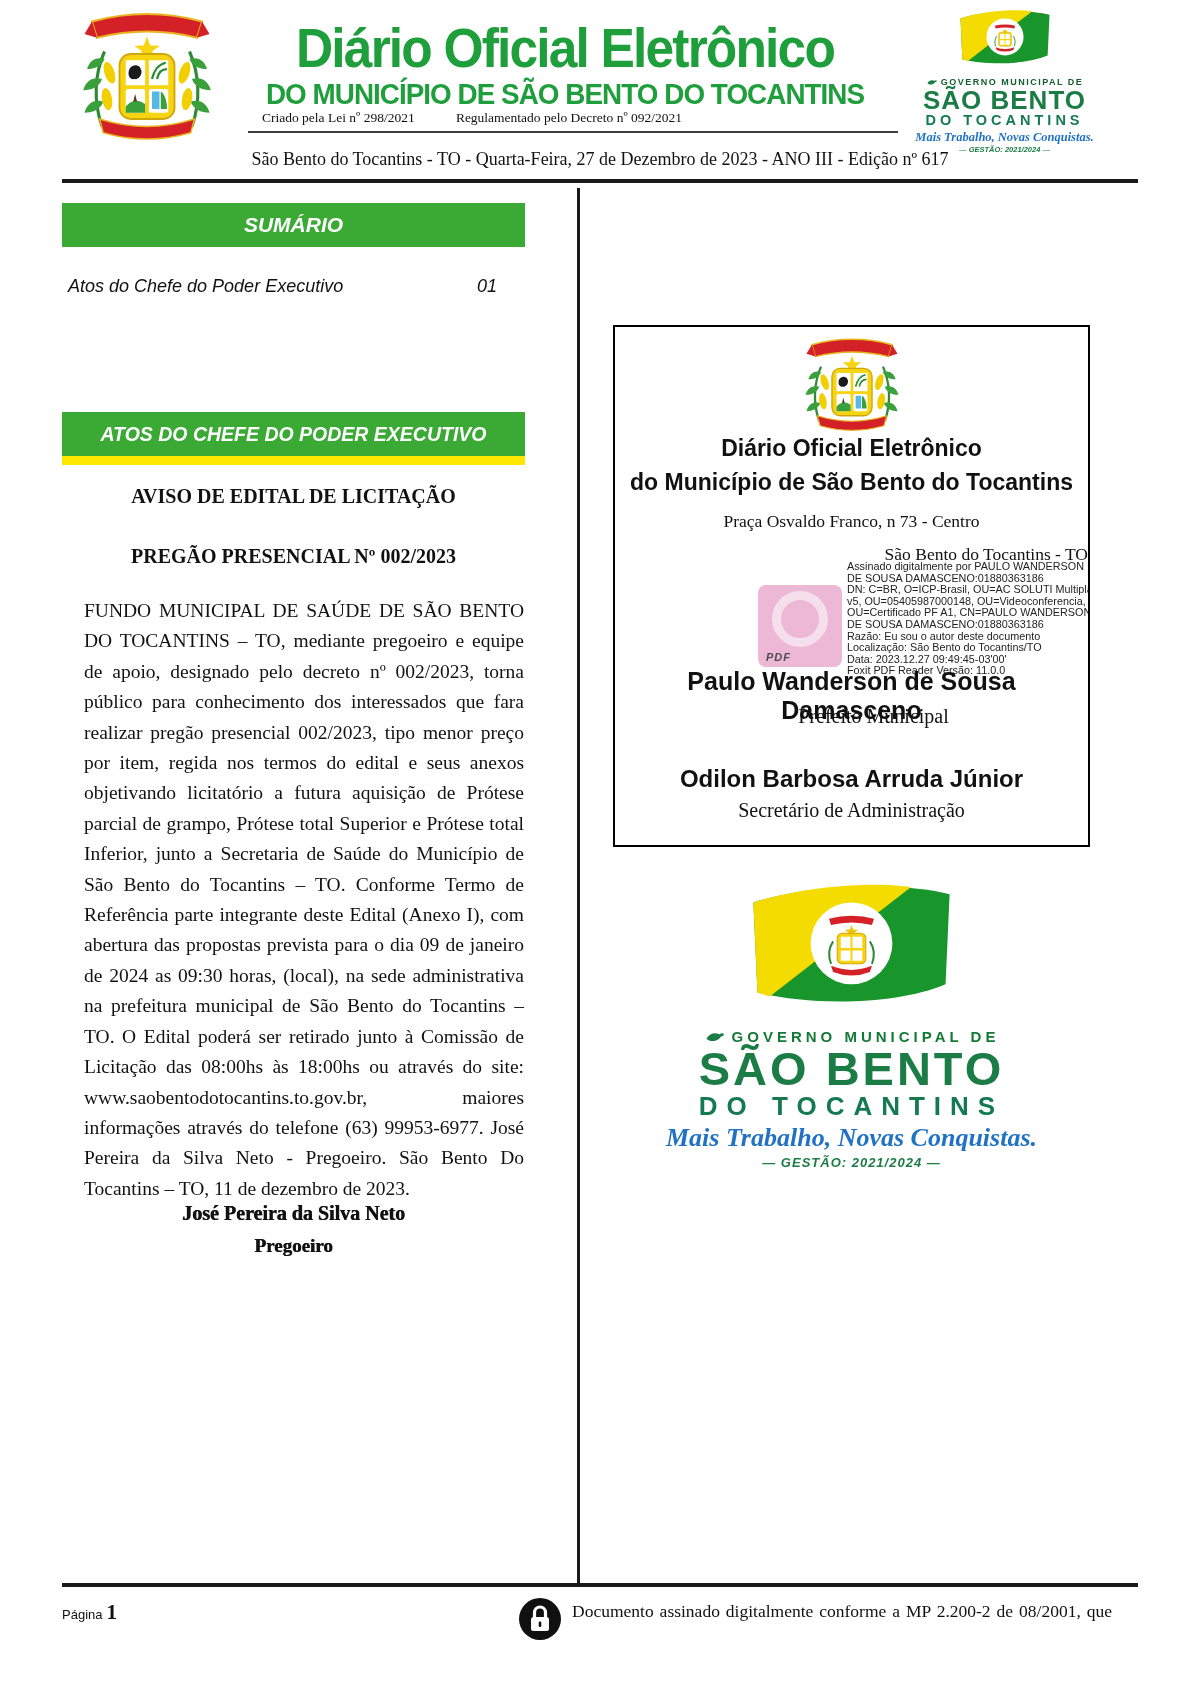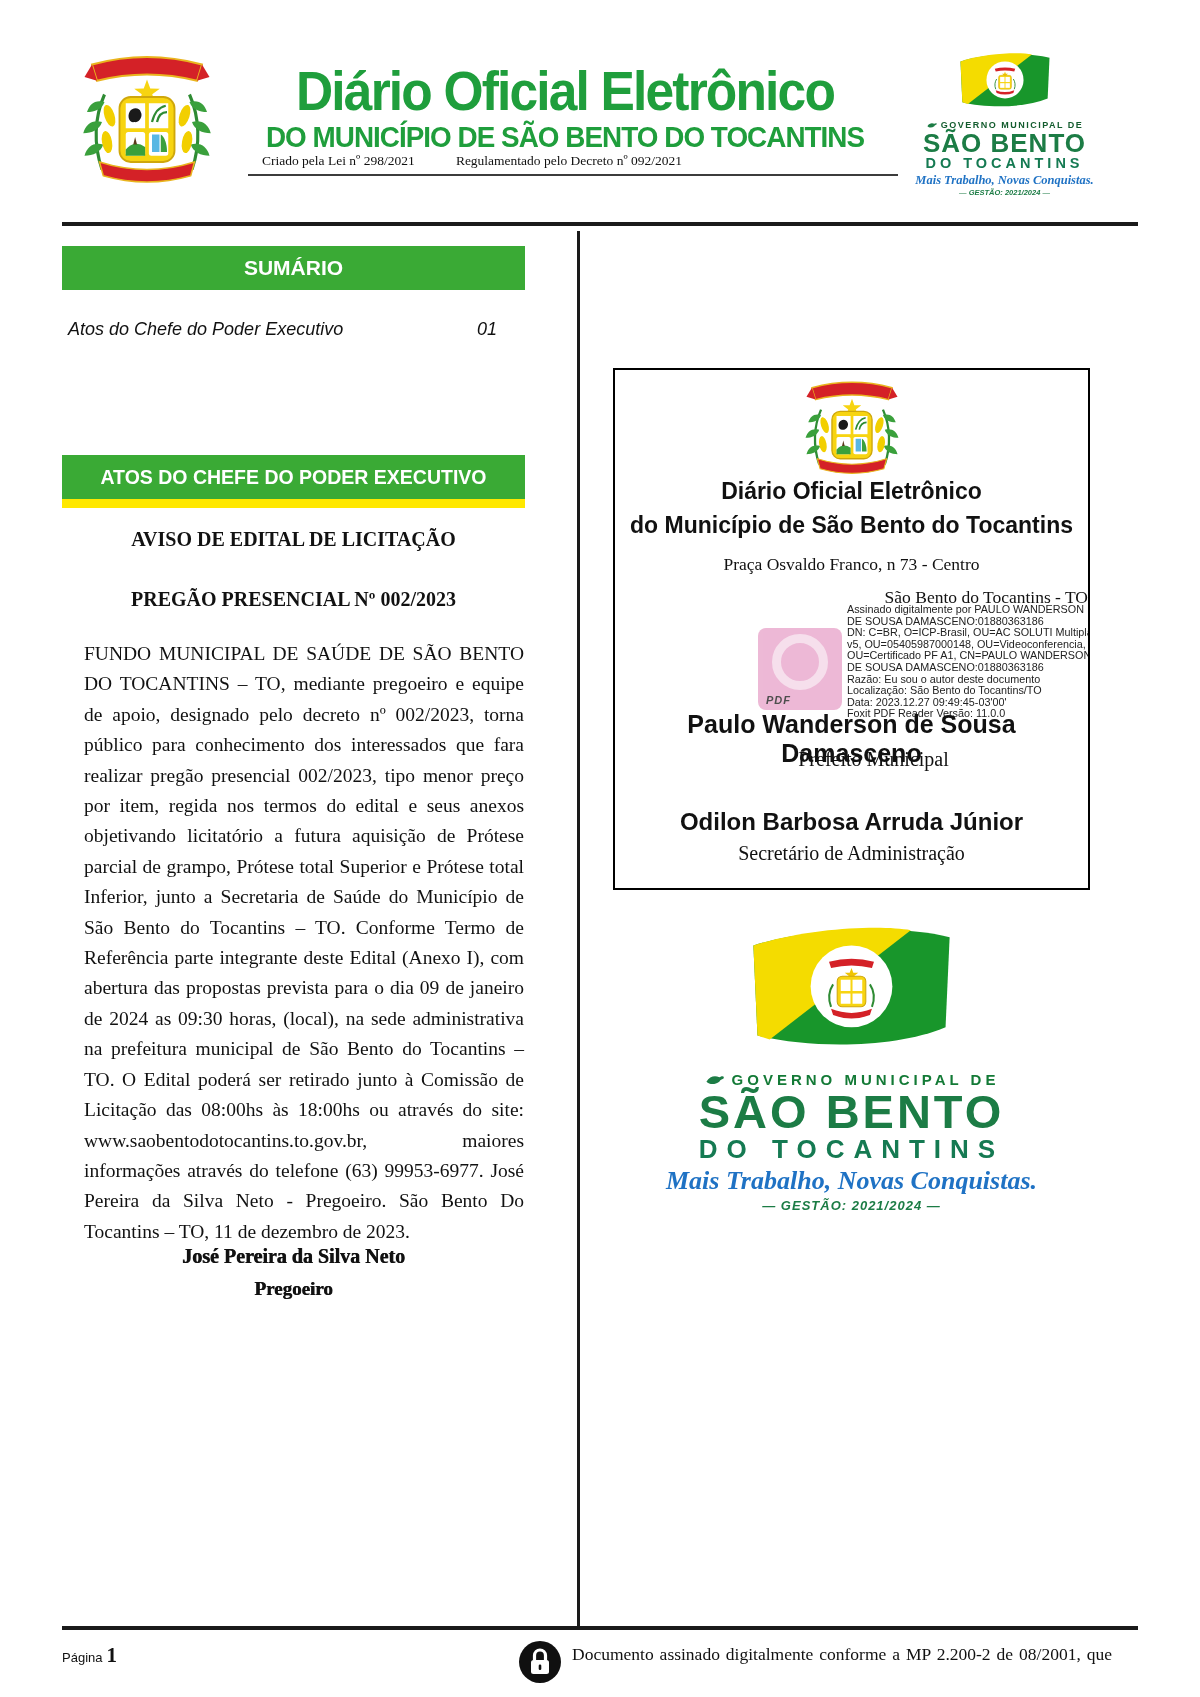--- a/index.html
+++ b/index.html
@@ -1,18 +1,18 @@
 <!DOCTYPE html>
 <html><head>
 <meta charset="utf-8">
 <style>
   * { margin:0; padding:0; box-sizing:border-box; }
   html,body { background:#fff; }
   .page { position:relative; width:1200px; height:1648px; background:#fff; overflow:hidden;
-          font-family:"Liberation Serif", serif; color:#111;margin-top:43px; }
+          font-family:"Liberation Serif", serif; color:#111; }
   .abs { position:absolute; }
 
   
   .masthead { left:225px; top:20px; width:680px; text-align:center; }
   .m-title { font-family:"Liberation Sans", sans-serif; font-weight:800; font-size:56px; line-height:1.0;
              color:#1f9e3c; letter-spacing:-2px; transform:scaleX(.92); transform-origin:center; white-space:nowrap; }
   .m-sub   { font-family:"Liberation Sans", sans-serif; font-weight:800; font-size:29px; color:#1f9e3c;
              letter-spacing:-1px; transform:scaleX(.96); transform-origin:center; white-space:nowrap; margin-top:2px; }
   .laws { left:262px; top:110px; width:420px; display:flex; justify-content:space-between; font-size:13.5px; }
   .laws-rule { left:248px; top:131px; width:650px; height:2px; background:#3c3c3c; }
@@ -23,21 +23,21 @@
   .logo-right .city2 { font-family:"Liberation Sans", sans-serif; font-size:14.5px; font-weight:600; color:#157a52; letter-spacing:4px; line-height:1.1; }
   .logo-right .slog  { font-size:12.5px; font-style:italic; font-weight:700; color:#1f72c4; margin-top:1px; }
   .logo-right .gest  { font-family:"Liberation Sans", sans-serif; font-size:7.5px; font-weight:700; font-style:italic; color:#1c7c45; }
 
   .dateline { left:0; top:149px; width:1200px; text-align:center; font-size:18px; }
   .toprule  { left:62px; top:179px; width:1076px; height:4px; background:#1a1a1a; }
   .vdivider { left:577px; top:188px; width:2.5px; height:1395px; background:#1a1a1a; }
 
   
   .greenbar { left:62px; width:463px; background:#3aaa35; color:#fff; text-align:center;
-              font-family:"Liberation Sans", sans-serif; font-weight:700; }
+              font-family:"Liberation Sans", sans-serif; font-weight:700; font-style:italic; }
   .bar-sumario { top:203px; height:44px; line-height:44px; font-size:21px; }
   .bar-atos    { top:412px; height:44px; line-height:44px; font-size:19.5px; }
   .yellowstrip { left:62px; top:456px; width:463px; height:9px; background:#ffe800; }
   .sum-row { left:68px; top:276px; width:429px; display:flex; justify-content:space-between;
              font-family:"Liberation Sans", sans-serif; font-style:italic; font-size:18px; color:#111; }
   .h-serif { left:62px; width:463px; text-align:center; font-weight:700; font-size:20px; }
   .h1 { top:485px; } .h2 { top:545px; }
   .body-par { left:84px; top:596px; width:440px; font-size:19.5px; line-height:30.4px; text-align:justify; }
   .sig-name { left:62px; top:1202px; width:463px; text-align:center; font-weight:700; font-size:20px;
               text-shadow:0.6px 0 0 #222; }
@@ -175,20 +175,21 @@
           <use href="#birdmark"></use>
         </svg>
       <span>GOVERNO MUNICIPAL DE</span>
     </div>
     <div class="city1">SÃO BENTO</div>
     <div class="city2">DO TOCANTINS</div>
     <div class="slog">Mais Trabalho, Novas Conquistas.</div>
     <div class="gest">— GESTÃO: 2021/2024 —</div>
   </div>
 
+  <div class="abs dateline">São Bento do Tocantins - TO - Quarta-Feira, 27 de Dezembro de 2023 - ANO III - Edição nº 617</div>
   <div class="abs toprule"></div>
   <div class="abs vdivider"></div>
 
   <div class="abs greenbar bar-sumario">SUMÁRIO</div>
   <div class="abs sum-row">
     <span>Atos do Chefe do Poder Executivo</span>
     <span>01</span>
   </div>
 
   <div class="abs greenbar bar-atos">ATOS DO CHEFE DO PODER EXECUTIVO</div>

